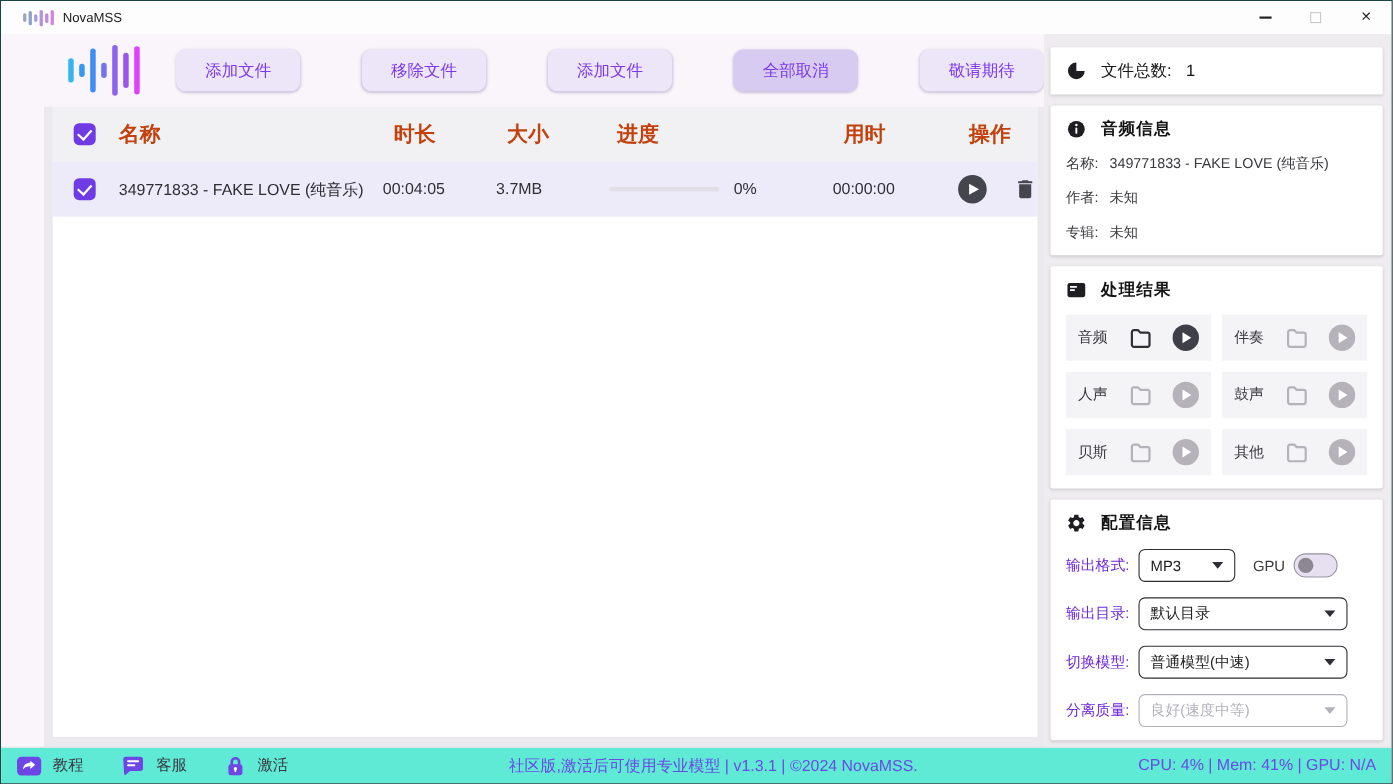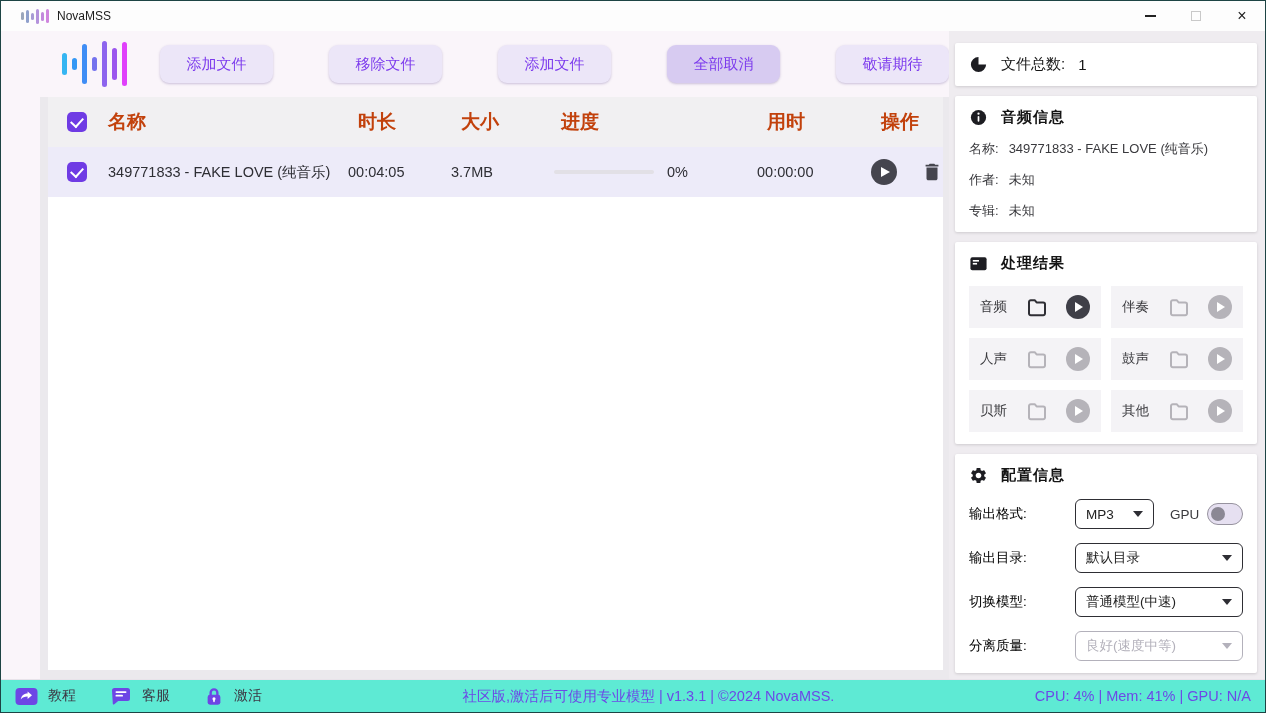--- a/index.html
+++ b/index.html
@@ -77,24 +77,24 @@
            justify-content:space-between; padding:0 11px; }
   .rcell .rlabel { font-size:13.5px; color:#3a3a3e; }
   .rplay { width:24px; height:24px; border-radius:50%; display:flex; align-items:center;
            justify-content:center; cursor:pointer; }
   .rplay .tri { width:0; height:0; border-left:8px solid #fff; border-top:5px solid transparent;
                 border-bottom:5px solid transparent; margin-left:2px; }
   .rcell.on .rplay { background:#3f3f48; }
   .rcell.off .rplay { background:#b5b3b9; }
 
   .cfg-row { display:flex; align-items:center; margin-top:14px; }
-  .cfg-label { font-size:13.5px; color:#000000; width:66px; flex:0 0 66px; }
+  .cfg-label { font-size:13.5px; color:#6d28d9; width:66px; flex:0 0 66px; }
   .select { height:30px; border:1.6px solid #2e2e34; border-radius:6px; background:#fff;
             display:flex; align-items:center; justify-content:space-between;
-            padding:0 10px; font-size:13.5px; color:#222; cursor:pointer;margin-left:40px; }
+            padding:0 10px; font-size:13.5px; color:#222; cursor:pointer; }
   .select.sm { width:88px; }
   .select.lg { width:190px; }
   .caret { width:0; height:0; border-left:5px solid transparent; border-right:5px solid transparent;
            border-top:6px solid #2e2e34; }
   .select.disabled { border-color:#b3b1bb; color:#b3b1bb; cursor:default; }
   .select.disabled .caret { border-top-color:#b3b1bb; }
   .gpu-label { font-size:13.5px; color:#3a3a3e; margin-left:16px; margin-right:8px; }
   .toggle { width:40px; height:22px; border-radius:11px; background:#e6e0f1; border:1px solid #97939f;
             display:flex; align-items:center; padding:0 3px; cursor:pointer; }
   .knob { width:14px; height:14px; border-radius:50%; background:#8b8894; }

